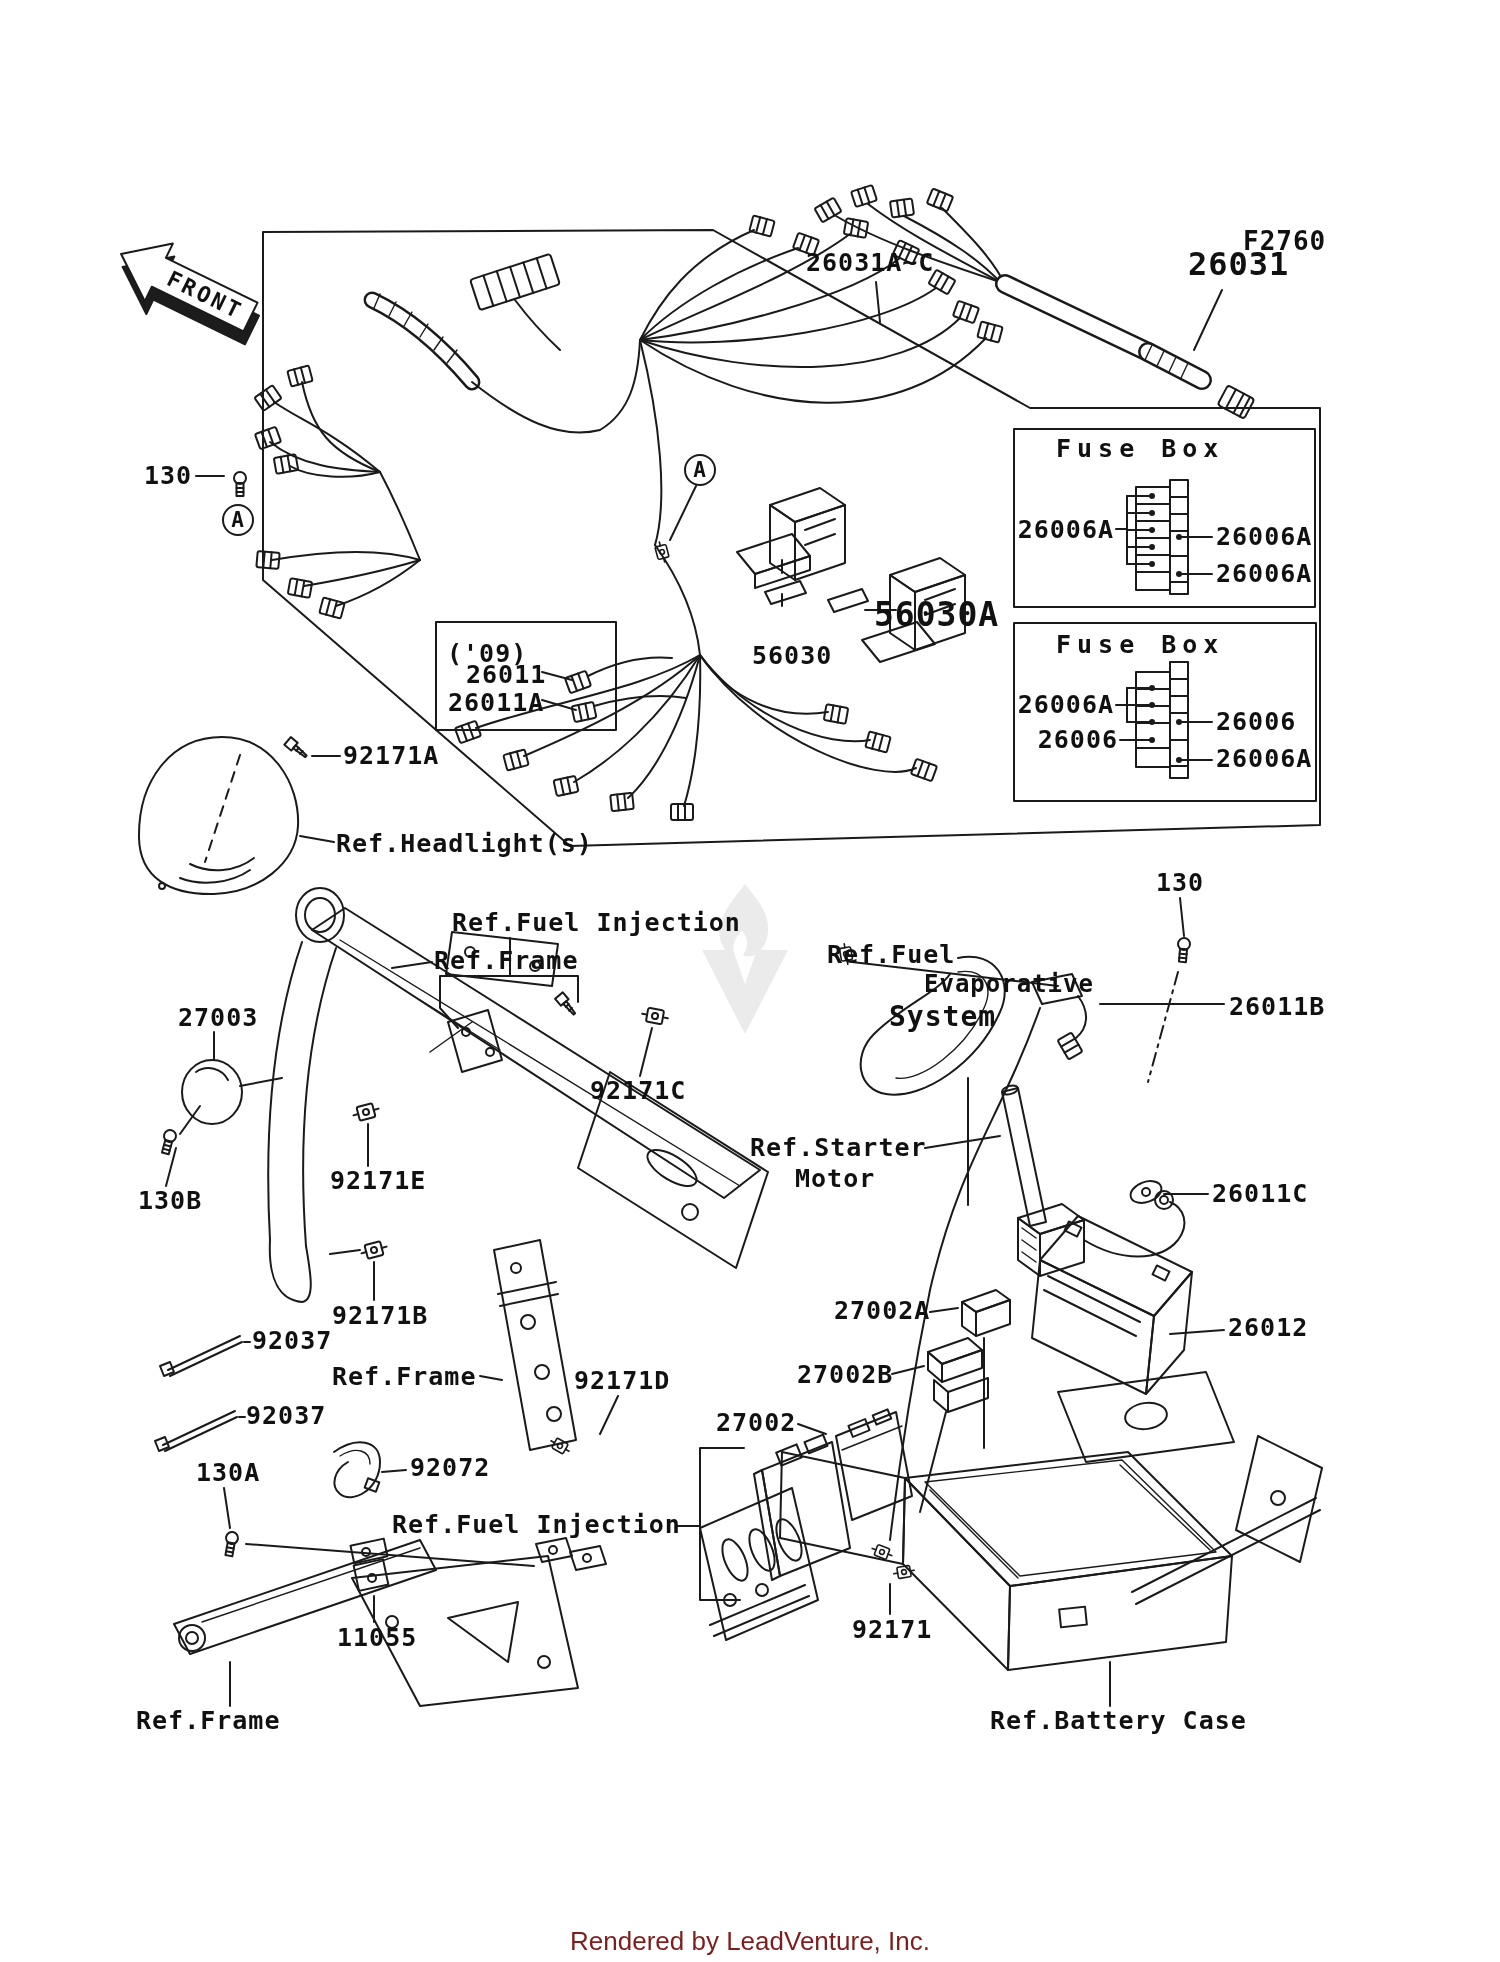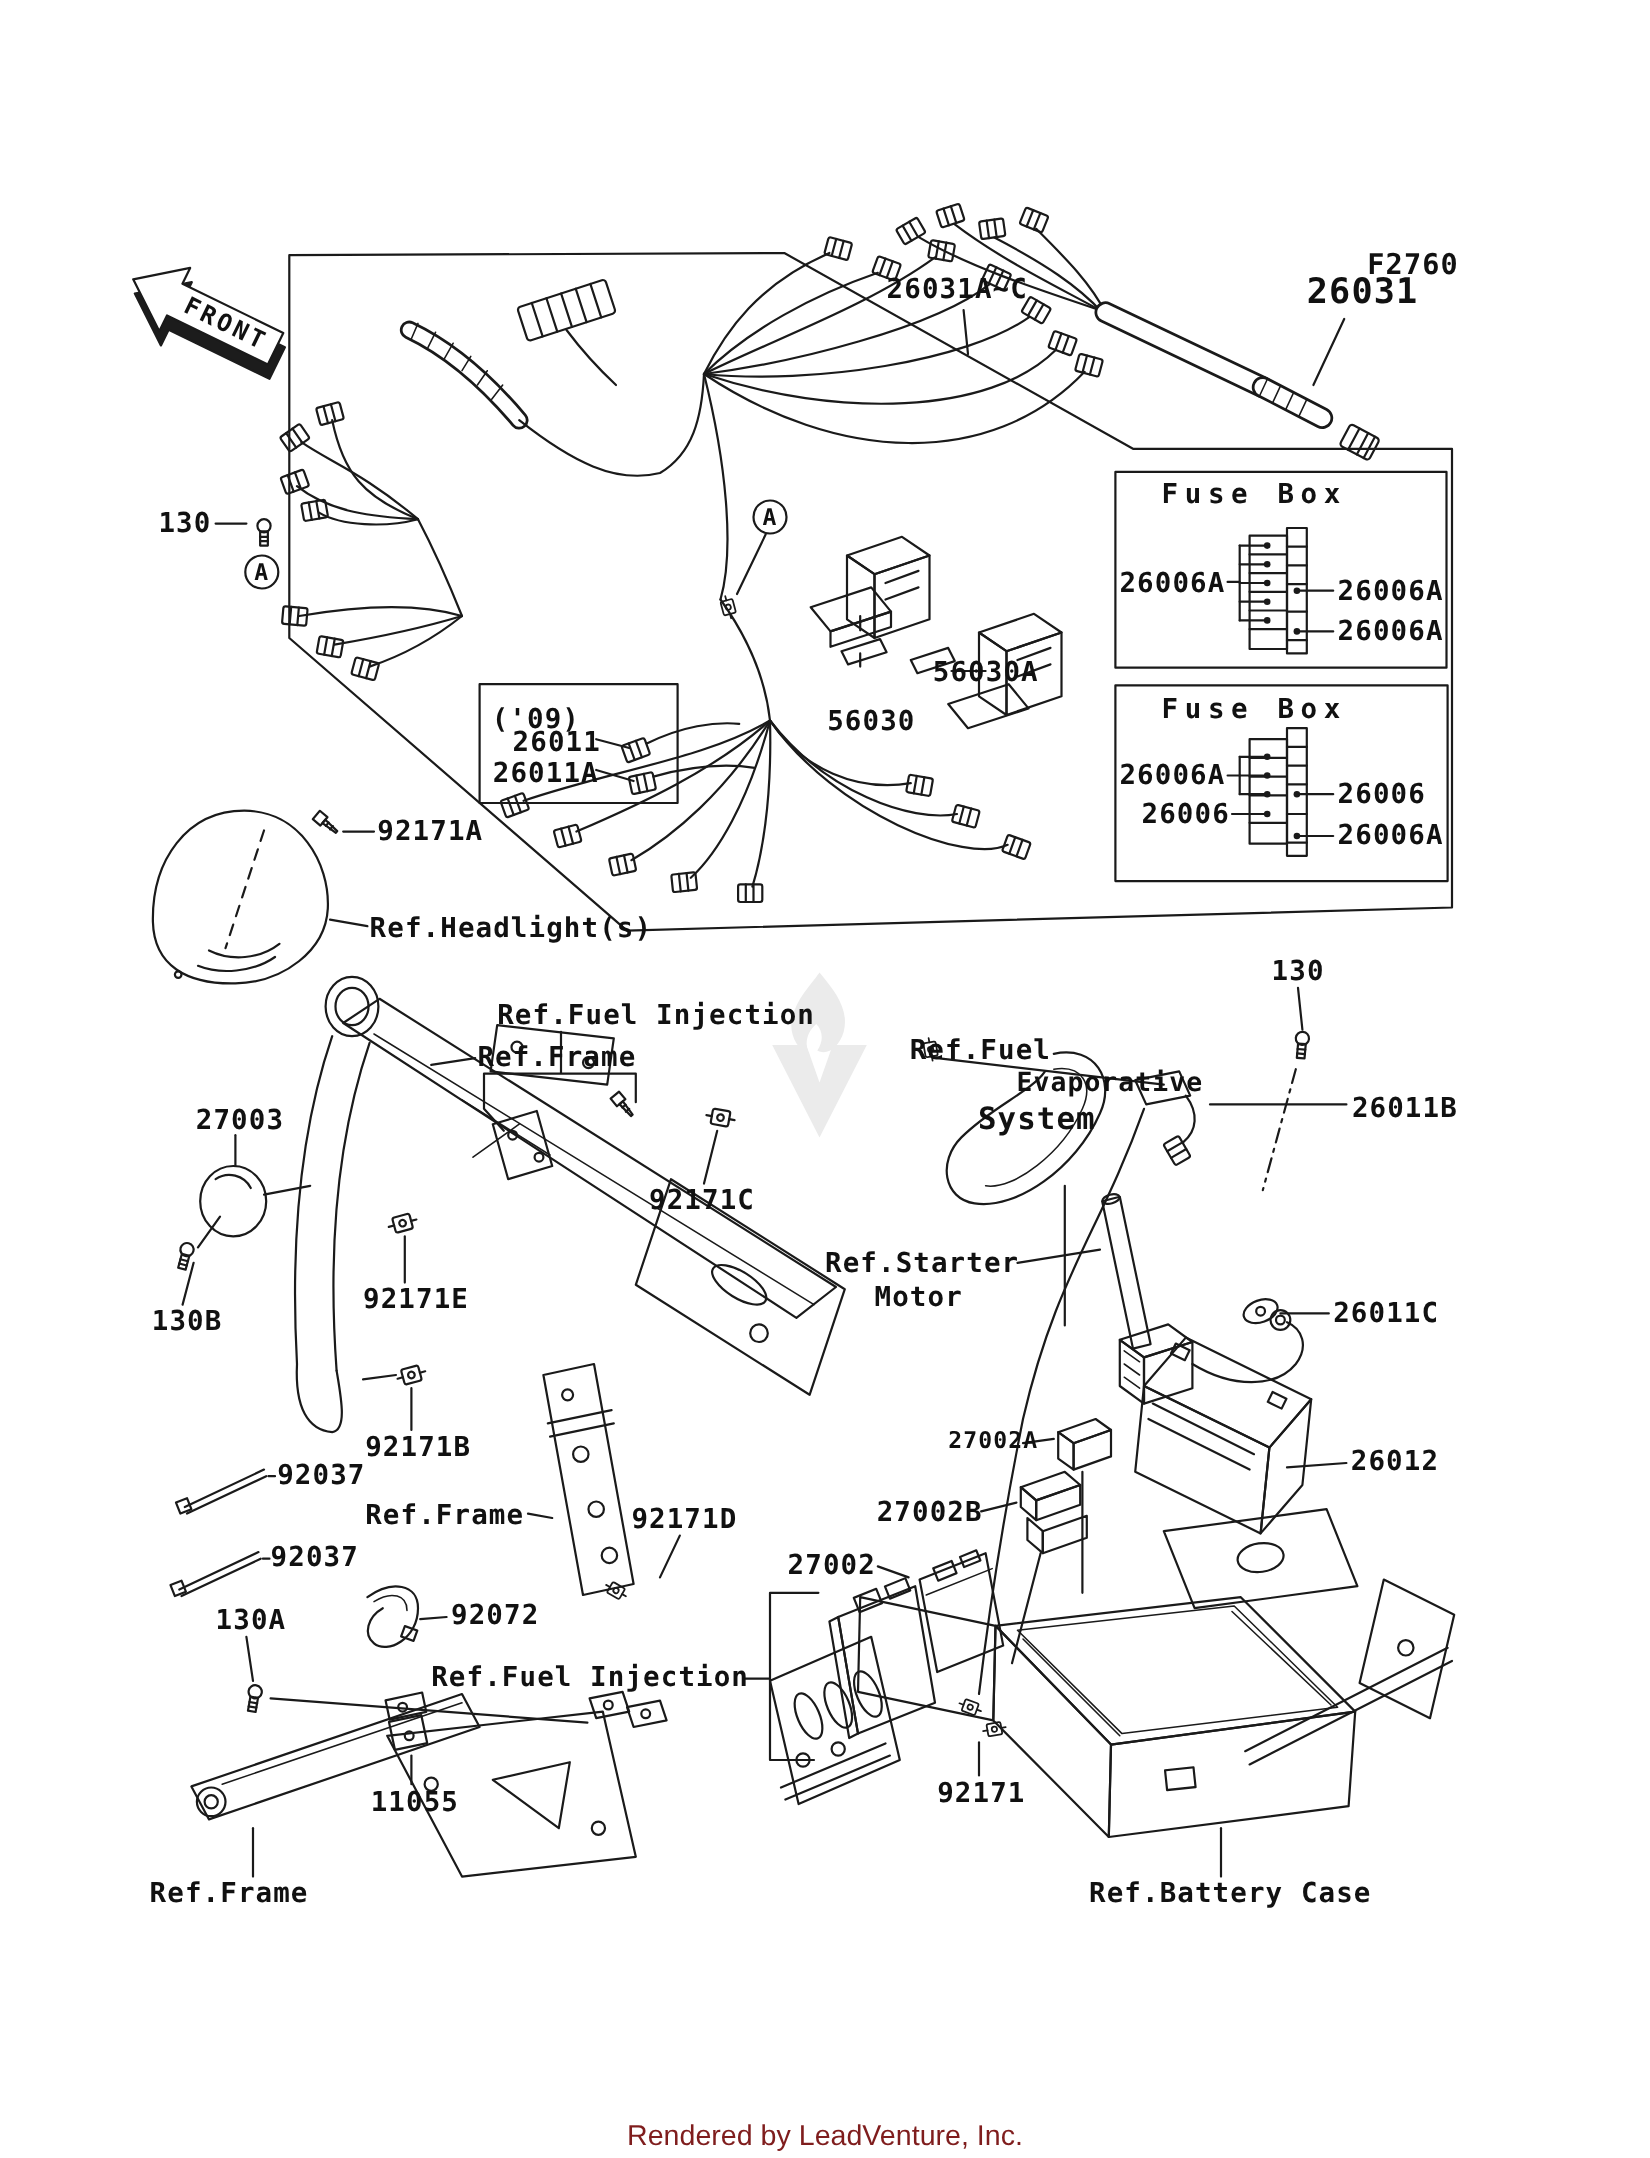--- a/index.html
+++ b/index.html
@@ -459,42 +459,42 @@
       <div class="lbl" style="left: 1216px; top: 561px; font-size: 25px; letter-spacing: 1px;">26006A</div>
       <div class="lbl" style="left: 1056px; top: 632px; font-size: 25px; letter-spacing: 6px;">Fuse Box</div>
       <div class="lbl" style="left: 1114px; top: 692px; font-size: 25px; letter-spacing: 1px; transform: translateX(-100%);">26006A</div>
       <div class="lbl" style="left: 1118px; top: 727px; font-size: 25px; letter-spacing: 1px; transform: translateX(-100%);">26006</div>
       <div class="lbl" style="left: 1216px; top: 709px; font-size: 25px; letter-spacing: 1px;">26006</div>
       <div class="lbl" style="left: 1216px; top: 746px; font-size: 25px; letter-spacing: 1px;">26006A</div>
       <div class="lbl" style="left: 144px; top: 463px; font-size: 25px; letter-spacing: 1px;">130</div>
       <div class="lbl" style="left: 238px; top: 520px; font-size: 21px; letter-spacing: 1px; transform: translate(-50%, -50%);">A</div>
       <div class="lbl" style="left: 700px; top: 470px; font-size: 21px; letter-spacing: 1px; transform: translate(-50%, -50%);">A</div>
       <div class="lbl" style="left: 752px; top: 610px; font-size: 25px; letter-spacing: 1px; margin-top: 33px;">56030</div>
-      <div class="lbl" style="left: 848px; top: 598px; font-size: 25px; letter-spacing: 1px;">56030A</div>
+      <div class="lbl" style="left: 874px; top: 598px; font-size: 33px; letter-spacing: 1px;">56030A</div>
       <div class="lbl" style="left: 447px; top: 630px; font-size: 25px; letter-spacing: 1px; margin-top: 11px;">('09)</div>
       <div class="lbl" style="left: 466px; top: 662px; font-size: 25px; letter-spacing: 1px;">26011</div>
       <div class="lbl" style="left: 448px; top: 690px; font-size: 25px; letter-spacing: 1px;">26011A</div>
       <div class="lbl" style="left: 343px; top: 743px; font-size: 25px; letter-spacing: 1px;">92171A</div>
       <div class="lbl" style="left: 336px; top: 831px; font-size: 25px; letter-spacing: 1px;">Ref.Headlight(s)</div>
       <div class="lbl" style="left: 452px; top: 910px; font-size: 25px; letter-spacing: 1px;">Ref.Fuel Injection</div>
       <div class="lbl" style="left: 434px; top: 948px; font-size: 25px; letter-spacing: 1px;">Ref.Frame</div>
       <div class="lbl" style="left: 178px; top: 1005px; font-size: 25px; letter-spacing: 1px;">27003</div>
       <div class="lbl" style="left: 590px; top: 1078px; font-size: 25px; letter-spacing: 1px;">92171C</div>
       <div class="lbl" style="left: 138px; top: 1188px; font-size: 25px; letter-spacing: 1px;">130B</div>
       <div class="lbl" style="left: 330px; top: 1168px; font-size: 25px; letter-spacing: 1px;">92171E</div>
       <div class="lbl" style="left: 1156px; top: 870px; font-size: 25px; letter-spacing: 1px;">130</div>
       <div class="lbl" style="left: 827px; top: 942px; font-size: 25px; letter-spacing: 1px;">Ref.Fuel</div>
       <div class="lbl" style="left: 889px; top: 972px; font-size: 24px; letter-spacing: 1px; margin-left: 35px;">Evaporative</div>
       <div class="lbl" style="left: 889px; top: 1002px; font-size: 28px; letter-spacing: 1px;">System</div>
       <div class="lbl" style="left: 1229px; top: 994px; font-size: 25px; letter-spacing: 1px;">26011B</div>
       <div class="lbl" style="left: 750px; top: 1135px; font-size: 25px; letter-spacing: 1px;">Ref.Starter</div>
       <div class="lbl" style="left: 795px; top: 1166px; font-size: 25px; letter-spacing: 1px;">Motor</div>
       <div class="lbl" style="left: 1212px; top: 1181px; font-size: 25px; letter-spacing: 1px;">26011C</div>
       <div class="lbl" style="left: 1228px; top: 1315px; font-size: 25px; letter-spacing: 1px;">26012</div>
-      <div class="lbl" style="left: 862px; top: 1298px; font-size: 21px; letter-spacing: 1px;">27002A</div>
+      <div class="lbl" style="left: 834px; top: 1298px; font-size: 25px; letter-spacing: 1px;">27002A</div>
       <div class="lbl" style="left: 797px; top: 1362px; font-size: 25px; letter-spacing: 1px;">27002B</div>
       <div class="lbl" style="left: 716px; top: 1410px; font-size: 25px; letter-spacing: 1px;">27002</div>
       <div class="lbl" style="left: 332px; top: 1303px; font-size: 25px; letter-spacing: 1px;">92171B</div>
       <div class="lbl" style="left: 252px; top: 1328px; font-size: 25px; letter-spacing: 1px;">92037</div>
       <div class="lbl" style="left: 246px; top: 1403px; font-size: 25px; letter-spacing: 1px;">92037</div>
       <div class="lbl" style="left: 332px; top: 1364px; font-size: 25px; letter-spacing: 1px;">Ref.Frame</div>
       <div class="lbl" style="left: 574px; top: 1368px; font-size: 25px; letter-spacing: 1px;">92171D</div>
       <div class="lbl" style="left: 410px; top: 1455px; font-size: 25px; letter-spacing: 1px;">92072</div>
       <div class="lbl" style="left: 196px; top: 1460px; font-size: 25px; letter-spacing: 1px;">130A</div>
       <div class="lbl" style="left: 392px; top: 1512px; font-size: 25px; letter-spacing: 1px;">Ref.Fuel Injection</div>

